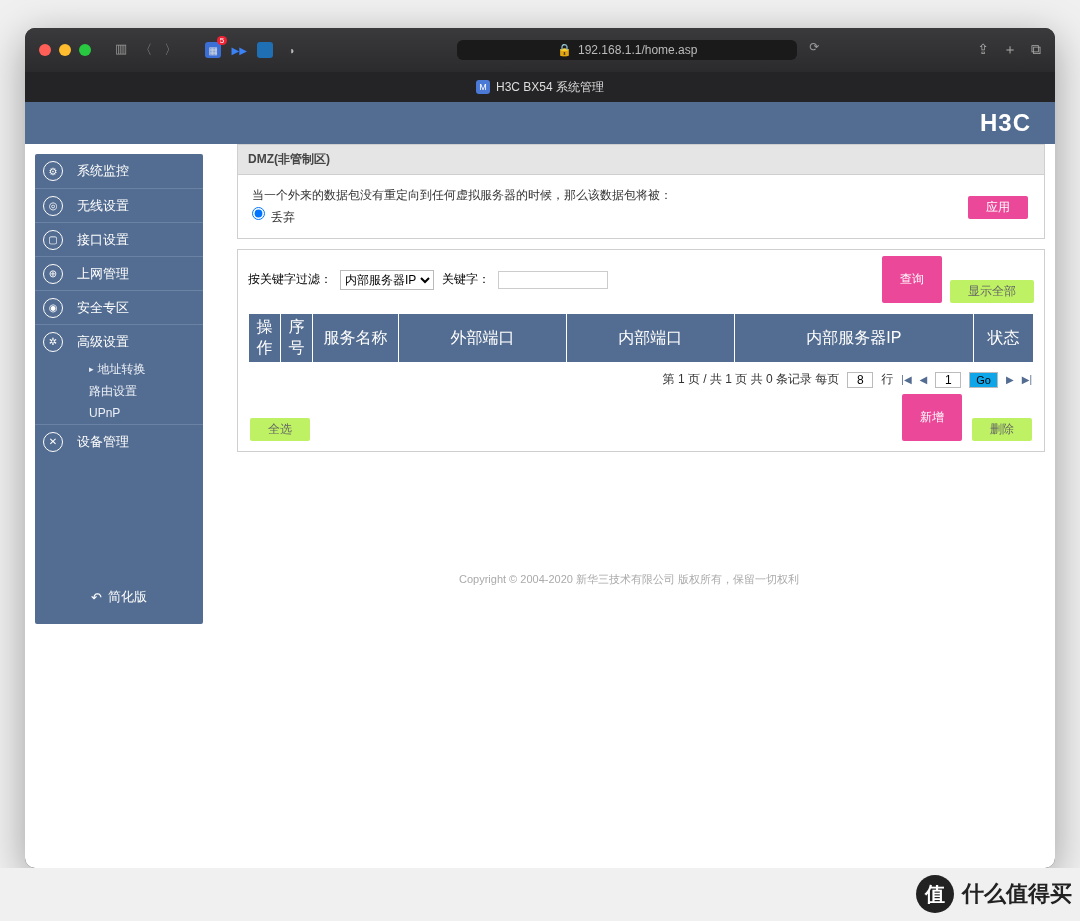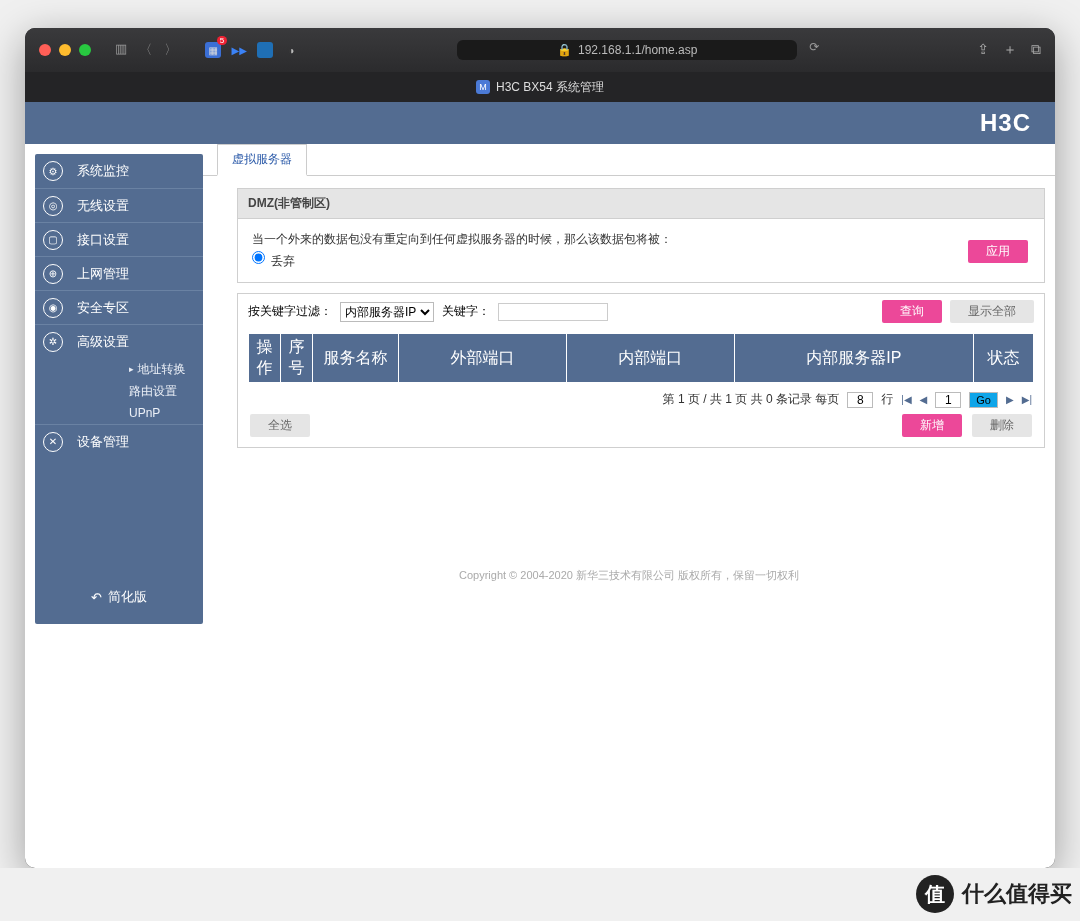--- a/index.html
+++ b/index.html
@@ -28,36 +28,36 @@
   .brandbar{height:42px;background:#536c91;display:flex;align-items:center;justify-content:flex-end;padding:0 24px;}
   .brandbar span{color:#fff;font-size:24px;font-weight:700;letter-spacing:1px;}
 
   .body{flex:1;display:flex;}
   .sidebar{width:168px;background:#536c91;color:#fff;display:flex;flex-direction:column;margin-top:10px;height:470px;border-radius:2px;margin-left:0;}
   .side-wrap{padding-left:10px;}
   .nav-item{display:flex;align-items:center;gap:14px;height:34px;padding-left:8px;font-size:13px;border-top:1px solid #6a82a3;cursor:pointer;}
   .nav-item:first-child{border-top:none;}
   .nav-icon{width:20px;height:20px;border:1.2px solid #fff;border-radius:50%;display:flex;align-items:center;justify-content:center;font-size:10px;color:#fff;}
   .sub-items{padding-left:54px;font-size:12px;line-height:20px;color:#ecf0f7;}
-  .sub-items div{padding:1px 0;cursor:pointer;display:flex;align-items:flex-end;gap:4px;margin-left:40px;}
+  .sub-items div{padding:1px 0;cursor:pointer;display:flex;align-items:flex-end;gap:4px;}
   .sub-items .active::before{content:"▸";font-size:9px;}
   .simplebtn{margin-top:auto;margin-bottom:18px;color:#fff;font-size:13px;display:flex;align-items:center;gap:6px;justify-content:center;cursor:pointer;}
 
   .content{flex:1;padding:0 0 0 0;}
   .tabstrip{border-bottom:1px solid #ccc;margin:0 0 12px 0;display:flex;}
   .tab{border:1px solid #ccc;border-bottom:2px solid #fff;background:#fff;color:#2a59a8;font-size:12px;padding:6px 14px;margin-left:14px;margin-bottom:-1px;cursor:pointer;}
 
   .panel{border:1px solid #cfcfcf;margin:0 10px 10px 34px;font-size:12px;}
   .panel-h{background:#e5e5e5;border-bottom:1px solid #cfcfcf;padding:6px 10px;color:#444;font-weight:600;}
   .panel-b{padding:10px 14px;color:#333;line-height:1.8;}
   .opt-row{display:flex;align-items:flex-start;gap:6px;}
   .opt-row input[type=text]{border:1px solid #ccc;height:18px;width:140px;font-size:12px;}
   .apply{float:right;margin-top:-32px;margin-right:2px;}
   .btn{background:#ec4899;color:#fff;border:none;font-size:12px;padding:3px 18px;border-radius:2px;cursor:pointer;}
-  .btn.grey{background:#e5e5e5;color:#666;}
+  .btn.grey{background:#bef264;color:#666;margin-top:24px;}
   .filters{padding:6px 10px;display:flex;align-items:center;gap:8px;font-size:12px;}
   select.flt{border:1px solid #bbb;font-size:12px;height:20px;background:#fff;}
   input.kw{border:1px solid #ccc;height:18px;width:110px;font-size:12px;}
   .right-btns{margin-left:auto;display:flex;gap:8px;}
 
   table.grid{width:calc(100% - 20px);margin:4px 10px 6px;border-collapse:collapse;font-size:16px;}
   table.grid th{background:#536c91;color:#fff;font-weight:400;padding:3px 4px;border:1px solid #fff;}
   .pager{display:flex;justify-content:flex-end;align-items:center;gap:8px;font-size:12px;padding:2px 12px;color:#333;}
   .pager input{border:1px solid #bbb;font-size:12px;}
   .pg{width:26px;text-align:center;}
@@ -158,23 +158,20 @@
               <span>设备管理</span>
             </div>
           <div class="simplebtn">
             <span>↶</span>
             <span>简化版</span>
           </div>
         </div>
       </div>
 
       <div class="content">
-        <div class="tabstrip">
-          <div class="tab">虚拟服务器</div>
-        </div>
 
         <div class="panel">
           <div class="panel-h">DMZ(非管制区)</div>
           <div class="panel-b">
             <div>当一个外来的数据包没有重定向到任何虚拟服务器的时候，那么该数据包将被：</div>
             <div class="opt-row">
               <input type="radio" name="dmz" checked="" style="">
               <span>丢弃</span>
             </div>
             <div class="apply"><button class="btn">应用</button></div>

